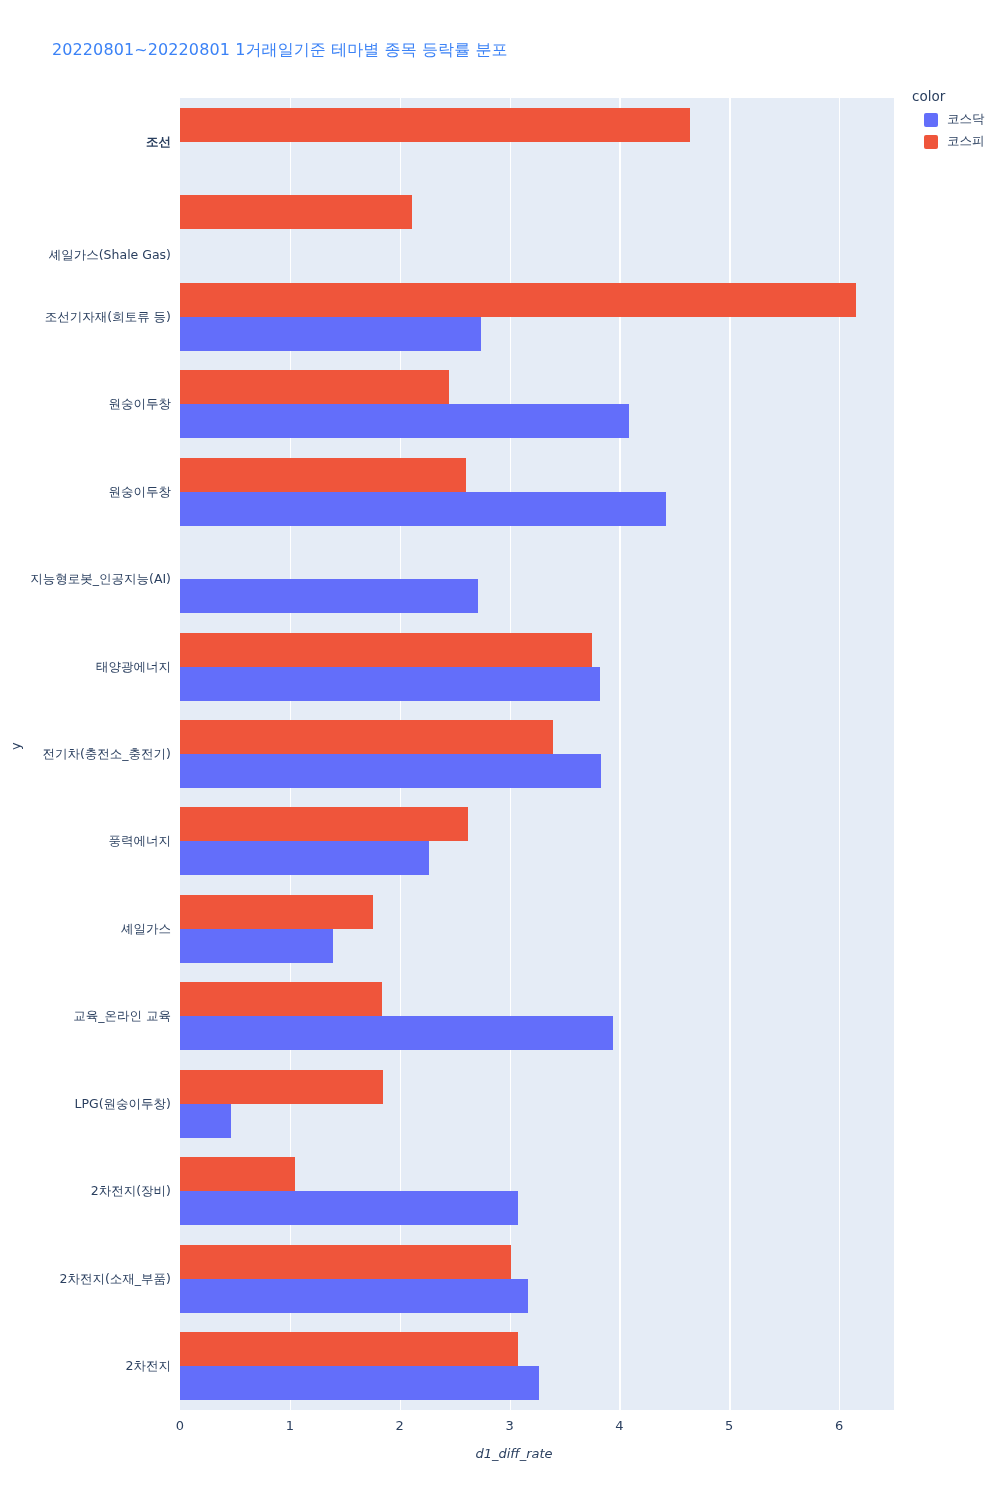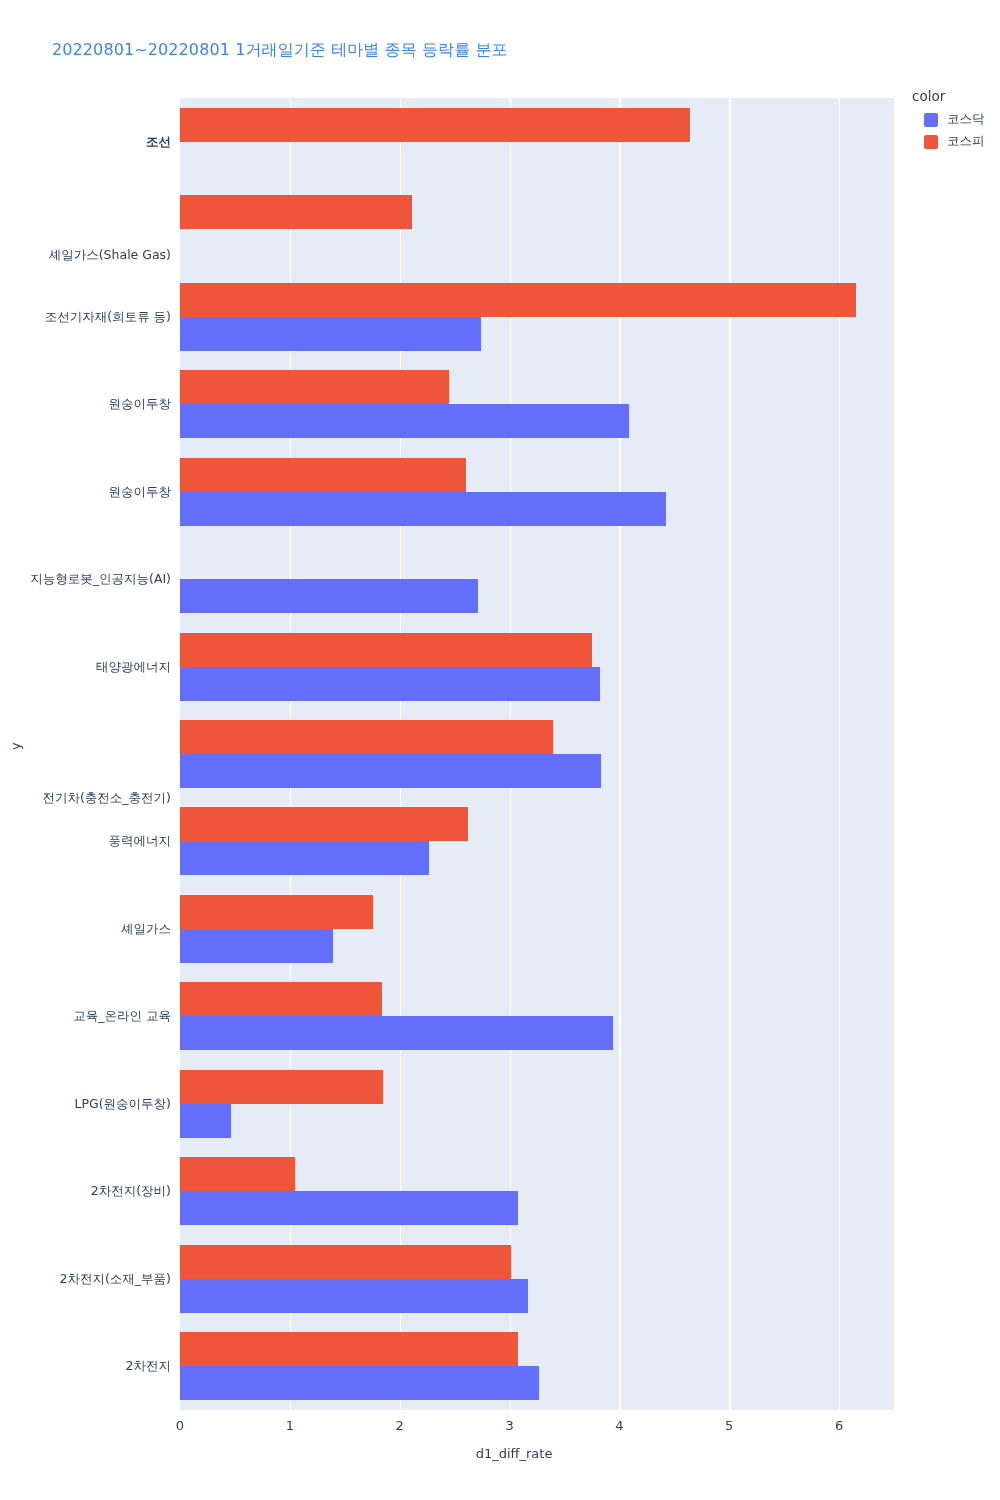--- a/index.html
+++ b/index.html
@@ -96,21 +96,21 @@
     transform: translateX(-50%);
   }
   #x-axis-title {
     position: absolute;
     left: 0; right: 0;
     top: 1446px;
     text-align: center;
     font-size: 13px;
     color: #2a3f5f;
   }
-  #x-axis-title span { margin-left: 28px; }
+  #x-axis-title span { margin-left: 28px; font-style: italic; }
 
   
   #legend {
     position: absolute;
     left: 912px; top: 88px;
     font-size: 13px;
     color: #2a3f5f;
   }
   #legend-title {
     font-size: 13.5px;
@@ -205,21 +205,21 @@
     </div>
 
   <div id="y-ticks">
       <div class="ytick" style="top: 43.7333px; font-weight: bold;">조선</div>
       <div class="ytick" style="top: 144px; margin-top: 13px;">셰일가스(Shale Gas)</div>
       <div class="ytick" style="top: 218.667px;">조선기자재(희토류 등)</div>
       <div class="ytick" style="top: 306.133px;">원숭이두창</div>
       <div class="ytick" style="top: 393.6px;">원숭이두창</div>
       <div class="ytick" style="top: 481.067px;">지능형로봇_인공지능(AI)</div>
       <div class="ytick" style="top: 568.533px;">태양광에너지</div>
-      <div class="ytick" style="top: 656px; margin-top: 44px;">전기차(충전소_충전기)</div>
+      <div class="ytick" style="top: 656px;">전기차(충전소_충전기)</div>
       <div class="ytick" style="top: 743.467px;">풍력에너지</div>
       <div class="ytick" style="top: 830.933px;">셰일가스</div>
       <div class="ytick" style="top: 918.4px;">교육_온라인 교육</div>
       <div class="ytick" style="top: 1005.87px;">LPG(원숭이두창)</div>
       <div class="ytick" style="top: 1093.33px;">2차전지(장비)</div>
       <div class="ytick" style="top: 1180.8px;">2차전지(소재_부품)</div>
       <div class="ytick" style="top: 1268.27px;">2차전지</div>
     </div>
 
   <div id="y-axis-title">y</div>

